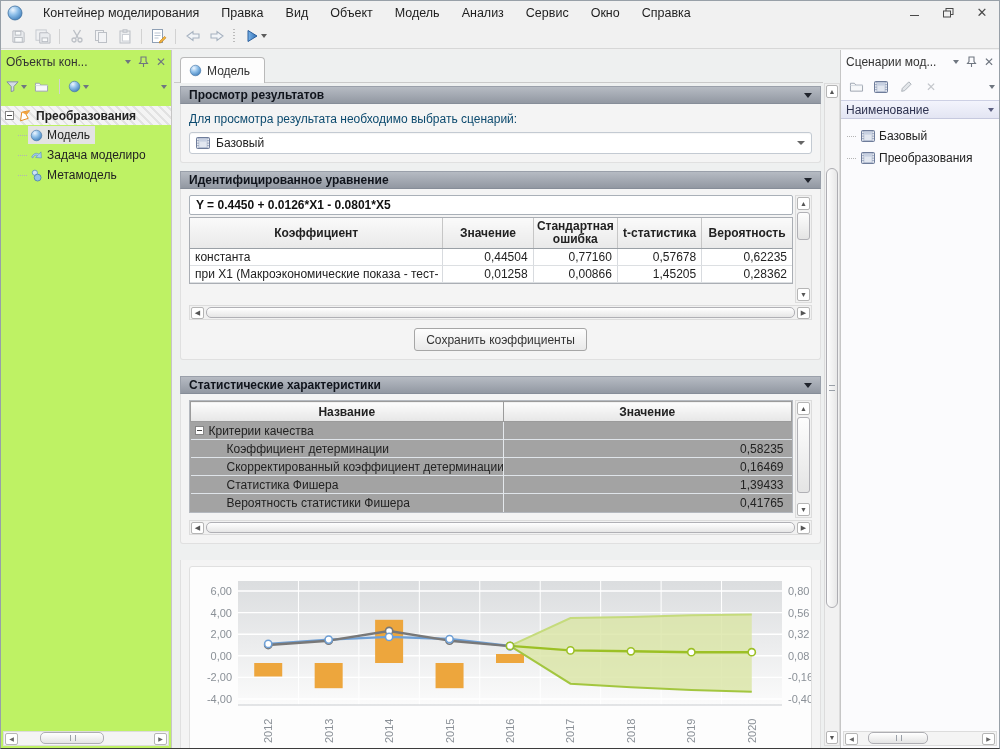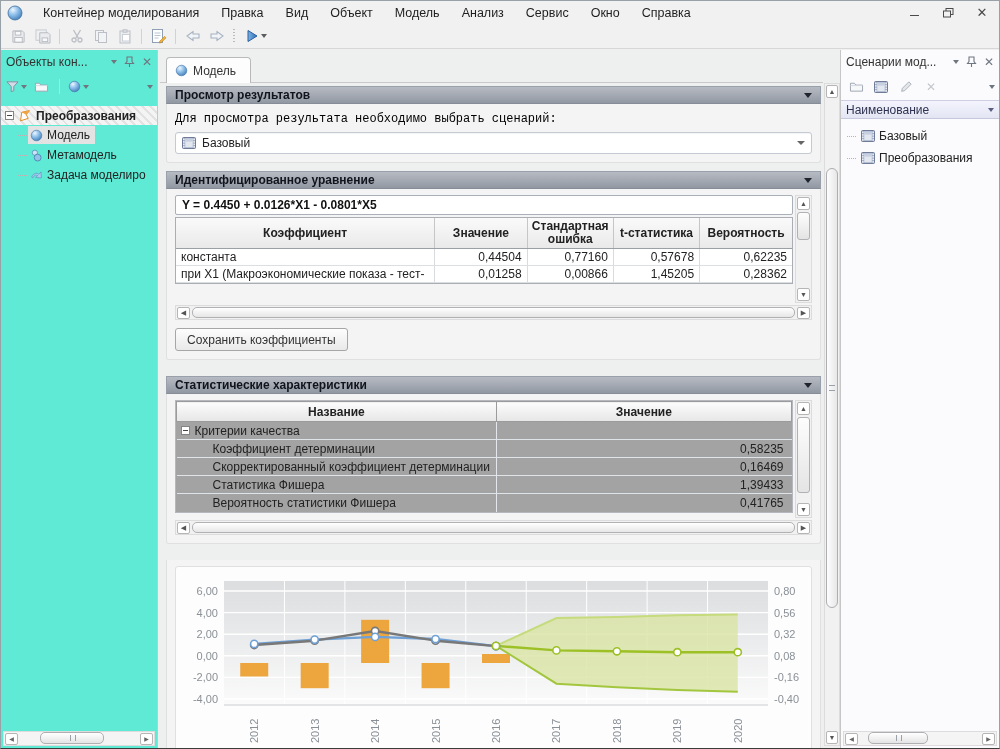--- a/index.html
+++ b/index.html
@@ -15,21 +15,21 @@
   .win-btn{width:34px;display:flex;align-items:center;justify-content:center;color:#4a4a4a;font-size:13px;}
   .min-glyph{width:9px;height:1px;background:#4a4a4a;margin-top:6px;}
   
   .toolbar{height:25px;background:#f1f1f1;border-bottom:1px solid #d7d7d7;display:flex;align-items:center;padding-left:6px;gap:1px;}
   .tool-btn{width:23px;height:21px;display:flex;align-items:center;justify-content:center;border-radius:2px;}
   .tool-sep{width:1px;height:15px;background:#d2d2d2;margin:0 4px;}
   .tool-sep.dots{background:repeating-linear-gradient(#bbb 0 1px,transparent 1px 3px);width:2px;}
   .small-caret{width:0;height:0;border-left:3px solid transparent;border-right:3px solid transparent;border-top:4px solid #5c5c5c;margin-left:2px;}
   
   .body{position:absolute;top:49px;bottom:0;left:0;right:0;display:flex;}
-  .side-panel{width:157px;background:#5eead4;position:relative;overflow:hidden;}
+  .side-panel{width:171px;background:#bef264;position:relative;overflow:hidden;}
   .side-panel.left{border-right:1px solid #c6c6c6;}
   .side-panel.right{width:159px;border-left:1px solid #c6c6c6;background:#fbfbfd;}
   .panel-header{height:23px;display:flex;align-items:center;padding:0 5px;font-size:12px;color:#333;}
   .panel-title{white-space:nowrap;overflow:hidden;}
   .panel-hdr-icons{margin-left:auto;display:flex;align-items:center;gap:7px;color:#6f7680;}
   .hdr-caret{width:0;height:0;border-left:3.5px solid transparent;border-right:3.5px solid transparent;border-top:4px solid #6f7680;}
   .panel-x{font-size:12px;color:#6f7680;line-height:1;}
   .panel-toolbar{height:27px;display:flex;align-items:center;padding:0 4px;gap:3px;}
   .ptool-btn{width:22px;height:20px;display:flex;align-items:center;justify-content:center;}
   .ptool-spacer{flex:1;}
@@ -54,40 +54,40 @@
   .main{flex:1;position:relative;background:#eef0f0;overflow:hidden;}
   .tabbar{position:absolute;top:7px;left:2px;right:17px;height:26px;border-bottom:1px solid #c9c9c9;}
   .tab{display:inline-flex;align-items:center;gap:5px;height:26px;margin-left:6px;padding:0 14px 0 8px;
     background:#fdfdfd;border:1px solid #b9b9b9;border-bottom:none;border-radius:4px 4px 0 0;font-size:12px;color:#333;}
   .content{position:absolute;top:33px;left:0;right:17px;bottom:0;padding:3px 2px 0 8px;overflow:hidden;}
   .section{}
   .sec-header{height:18px;background:linear-gradient(#b6bbc3,#9298a2);display:flex;align-items:center;
     padding:0 8px;font-size:12px;font-weight:bold;color:#10141c;border:1px solid #9aa0aa;border-bottom-color:#868d98;}
   .sec-caret{margin-left:auto;width:0;height:0;border-left:4px solid transparent;border-right:4px solid transparent;border-top:5px solid #20242c;}
   .sec-body{background:#f4f4f4;border:1px solid #e0e0e0;border-top:none;border-radius:0 0 3px 3px;padding:6px 8px 8px 8px;}
-  .hint{font-size:12px;color:#000000;margin:2px 0 6px 0;font-family:Liberation Mono, monospace;}
+  .hint{font-size:12px;color:#0c4a6e;margin:2px 0 6px 0;}
   .combo{height:22px;background:#fff;border:1px solid #c3cad2;border-radius:3px;display:flex;align-items:center;padding:0 6px;gap:6px;font-size:12px;color:#222;box-shadow:inset 0 1px 1px rgba(0,0,0,.04);}
   .combo-caret{margin-left:auto;width:0;height:0;border-left:4px solid transparent;border-right:4px solid transparent;border-top:4px solid #666;}
   .eq-grid{display:flex;gap:2px;}
   .eq-left{flex:1;min-width:0;}
   .equation{height:20px;background:#fff;border:1px solid #a9b0b8;border-radius:2px;font-size:12px;font-weight:bold;color:#111;padding:2px 6px;white-space:nowrap;overflow:hidden;margin-bottom:2px;}
   .tbl-wrap{border:1px solid #aaaeb4;background:#fff;}
   .ctable{border-collapse:collapse;width:100%;table-layout:fixed;font-size:12px;color:#222;background:#fff;}
   .ctable th{background:linear-gradient(#fafafa,#e9e9e9);font-weight:bold;border-right:1px solid #c6c6c6;border-bottom:1px solid #9aa0a6;padding:2px 3px;text-align:center;line-height:1.1;}
   .ctable th:last-child{border-right:none;}
   .ctable td{border-right:1px solid #d8dbdf;border-bottom:1px solid #dcdfe2;padding:1px 5px;height:17px;white-space:nowrap;overflow:hidden;}
   .ctable td:last-child{border-right:none;}
   .ctable td.num{text-align:right;}
   .vrail{width:17px;background:#f1f1f1;border:1px solid #dcdcdc;display:flex;flex-direction:column;align-items:center;padding:1px;flex:none;}
   .rail-btn{width:13px;height:13px;background:#fff;border:1px solid #b5b5b5;border-radius:2px;display:flex;align-items:center;justify-content:center;font-size:7px;color:#555;line-height:1;flex:none;}
   .rail-thumb{width:13px;background:linear-gradient(#fdfdfd,#e4e4e4);border:1px solid #b0b0b5;border-radius:3px;margin-top:2px;}
   .rail-spacer{flex:1;}
   .hscroll{height:15px;display:flex;align-items:center;background:#f1f1f1;border:1px solid #dcdcdc;padding:0 1px;margin-top:2px;}
   .hthumb{height:11px;background:linear-gradient(#fff,#e6e6e6);border:1px solid #b0b0b5;border-radius:5px;flex:1;margin:0 2px;}
-  .btn-row{margin-top:8px;display:flex;gap:8px;}
+  .btn-row{margin-top:8px;display:flex;gap:8px;justify-content:center;}
   .btn{height:23px;padding:0 11px;font-size:12px;color:#333;background:linear-gradient(#fdfdfd,#e9e9e9);border:1px solid #a6a6a6;border-radius:3px;}
   .btn.disabled{color:#b4b4b4;border-color:#d2d2d2;background:linear-gradient(#fcfcfc,#f1f1f1);}
   
   .stable{width:100%;border-collapse:collapse;font-size:12px;color:#222;background:#a3a3a3;table-layout:fixed;}
   .stable th{border:1px solid #9b9b9b;background:linear-gradient(#fcfcfc,#e6e6e6);font-weight:bold;height:20px;padding:0 4px;}
   .stable td{height:18px;padding:0 4px;white-space:nowrap;overflow:hidden;}
   .stable tr.item td{border-top:1px solid #dfe4e9;}
   .stable td.val{text-align:right;padding-right:8px;border-left:1px solid #e4e8ec;}
   .stable tr.group td{font-size:12px;}
   .grp-cell{display:flex;align-items:center;gap:5px;}
@@ -312,36 +312,36 @@
                   </svg>
                 </span>
                 <span class="tree-label">Модель</span>
               </span>
             </div>
             <div class="tree-row">
               <span class="dash"></span>
               <span class="tree-cell">
                 <span class="icon-box">
                   <svg width="13" height="13" viewBox="0 0 16 16">
+                    <path d="M2 10 C4.5 4.5 9 4.5 11 6.5 L13.5 3.5 L14 11 L7 10.5 L9.5 8 C7.5 7 5 7.5 3.5 11 Z" fill="#a9cdee" stroke="#5a8fc0" stroke-width="0.8"></path>
+                  </svg>
+                </span>
+                <span class="tree-label">Задача моделиро</span>
+              </span>
+            </div>
+            <div class="tree-row">
+              <span class="dash"></span>
+              <span class="tree-cell">
+                <span class="icon-box">
+                  <svg width="13" height="13" viewBox="0 0 16 16">
                     <circle cx="6" cy="4.6" r="3.2" fill="#cfe3f4" stroke="#5a8fc0"></circle>
                     <circle cx="9.4" cy="10.6" r="4.2" fill="#93c2e8" stroke="#4a7fb0"></circle>
                   </svg>
                 </span>
                 <span class="tree-label">Метамодель</span>
-              </span>
-            </div>
-            <div class="tree-row">
-              <span class="dash"></span>
-              <span class="tree-cell">
-                <span class="icon-box">
-                  <svg width="13" height="13" viewBox="0 0 16 16">
-                    <path d="M2 10 C4.5 4.5 9 4.5 11 6.5 L13.5 3.5 L14 11 L7 10.5 L9.5 8 C7.5 7 5 7.5 3.5 11 Z" fill="#a9cdee" stroke="#5a8fc0" stroke-width="0.8"></path>
-                  </svg>
-                </span>
-                <span class="tree-label">Задача моделиро</span>
               </span>
             </div>
           </div>
       </div>
       <div class="panel-hscroll">
         <span class="ph-btn">◀</span>
         <span class="ph-track">
             <span class="ph-thumb" style="left:22px;width:64px"></span>
           </span>
         <span class="ph-btn">▶</span>

